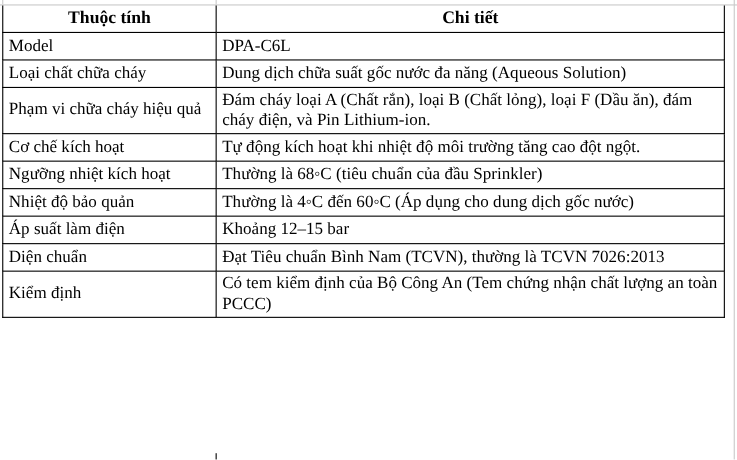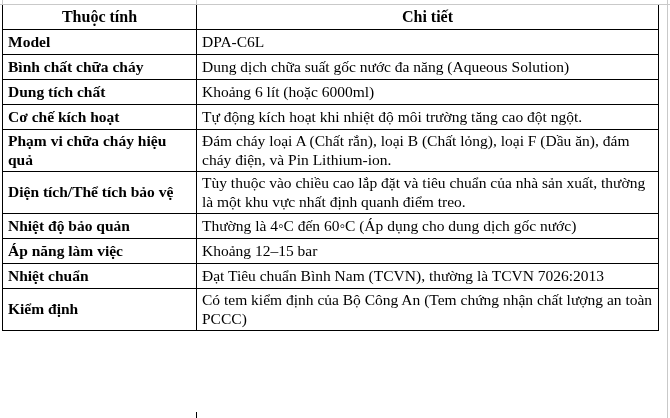--- a/index.html
+++ b/index.html
@@ -48,21 +48,21 @@
     line-height: 20px;
   }
   .spec-table td {
     font-size: 15.5px;
     line-height: 19.5px;
     padding: 1px 5px;
     vertical-align: middle;
     height: 25px;
     text-align: left;
   }
-  .spec-table td.attr { font-weight: bold; }
+  .spec-table td.attr { font-weight: normal; }
 </style>
 </head>
 <body>
 
 <div class="canvas">
   <div class="gridline gridline-top"></div>
   <div class="gridline gridline-right"></div>
   <div class="gridline gridline-left-stub"></div>
   <div class="gridline gridline-col-stub"></div>
   <div class="divider-bottom-stub"></div>
@@ -79,58 +79,54 @@
       </tr>
     </thead>
     <tbody>
   <tr>
     <td class="attr">Model</td>
     <td class="detail">DPA-C6L</td>
   </tr>
 
 
   <tr>
-    <td class="attr">Bình chất chữa cháy</td>
+    <td class="attr">Loại chất chữa cháy</td>
     <td class="detail">Dung dịch chữa suất gốc nước đa năng (Aqueous Solution)</td>
   </tr>
 
+
   <tr>
-    <td class="attr">Dung tích chất</td>
-    <td class="detail">Khoảng 6 lít (hoặc 6000ml)</td>
+    <td class="attr">Phạm vi chữa cháy hiệu quả</td>
+    <td class="detail">Đám cháy loại A (Chất rắn), loại B (Chất lỏng), loại F (Dầu ăn), đám cháy điện, và Pin Lithium-ion.</td>
   </tr>
 
   <tr>
     <td class="attr">Cơ chế kích hoạt</td>
     <td class="detail">Tự động kích hoạt khi nhiệt độ môi trường tăng cao đột ngột.</td>
   </tr>
 
   <tr>
-    <td class="attr">Phạm vi chữa cháy hiệu quả</td>
-    <td class="detail">Đám cháy loại A (Chất rắn), loại B (Chất lỏng), loại F (Dầu ăn), đám cháy điện, và Pin Lithium-ion.</td>
+    <td class="attr">Ngưỡng nhiệt kích hoạt</td>
+    <td class="detail">Thường là 68◦C (tiêu chuẩn của đầu Sprinkler)</td>
   </tr>
 
-
-  <tr>
-    <td class="attr">Diện tích/Thể tích bảo vệ</td>
-    <td class="detail">Tùy thuộc vào chiều cao lắp đặt và tiêu chuẩn của nhà sản xuất, thường là một khu vực nhất định quanh điểm treo.</td>
-  </tr>
 
 
   <tr>
     <td class="attr">Nhiệt độ bảo quản</td>
     <td class="detail">Thường là 4◦C đến 60◦C (Áp dụng cho dung dịch gốc nước)</td>
   </tr>
 
   <tr>
-    <td class="attr">Áp năng làm việc</td>
+    <td class="attr">Áp suất làm điện</td>
     <td class="detail">Khoảng 12–15 bar</td>
   </tr>
 
   <tr>
-    <td class="attr">Nhiệt chuẩn</td>
+    <td class="attr">Diện chuẩn</td>
     <td class="detail">Đạt Tiêu chuẩn Bình Nam (TCVN), thường là TCVN 7026:2013</td>
   </tr>
 
   <tr>
     <td class="attr">Kiểm định</td>
     <td class="detail">Có tem kiểm định của Bộ Công An (Tem chứng nhận chất lượng an toàn PCCC)</td>
   </tr>
 </tbody>
   </table>
 </div>

